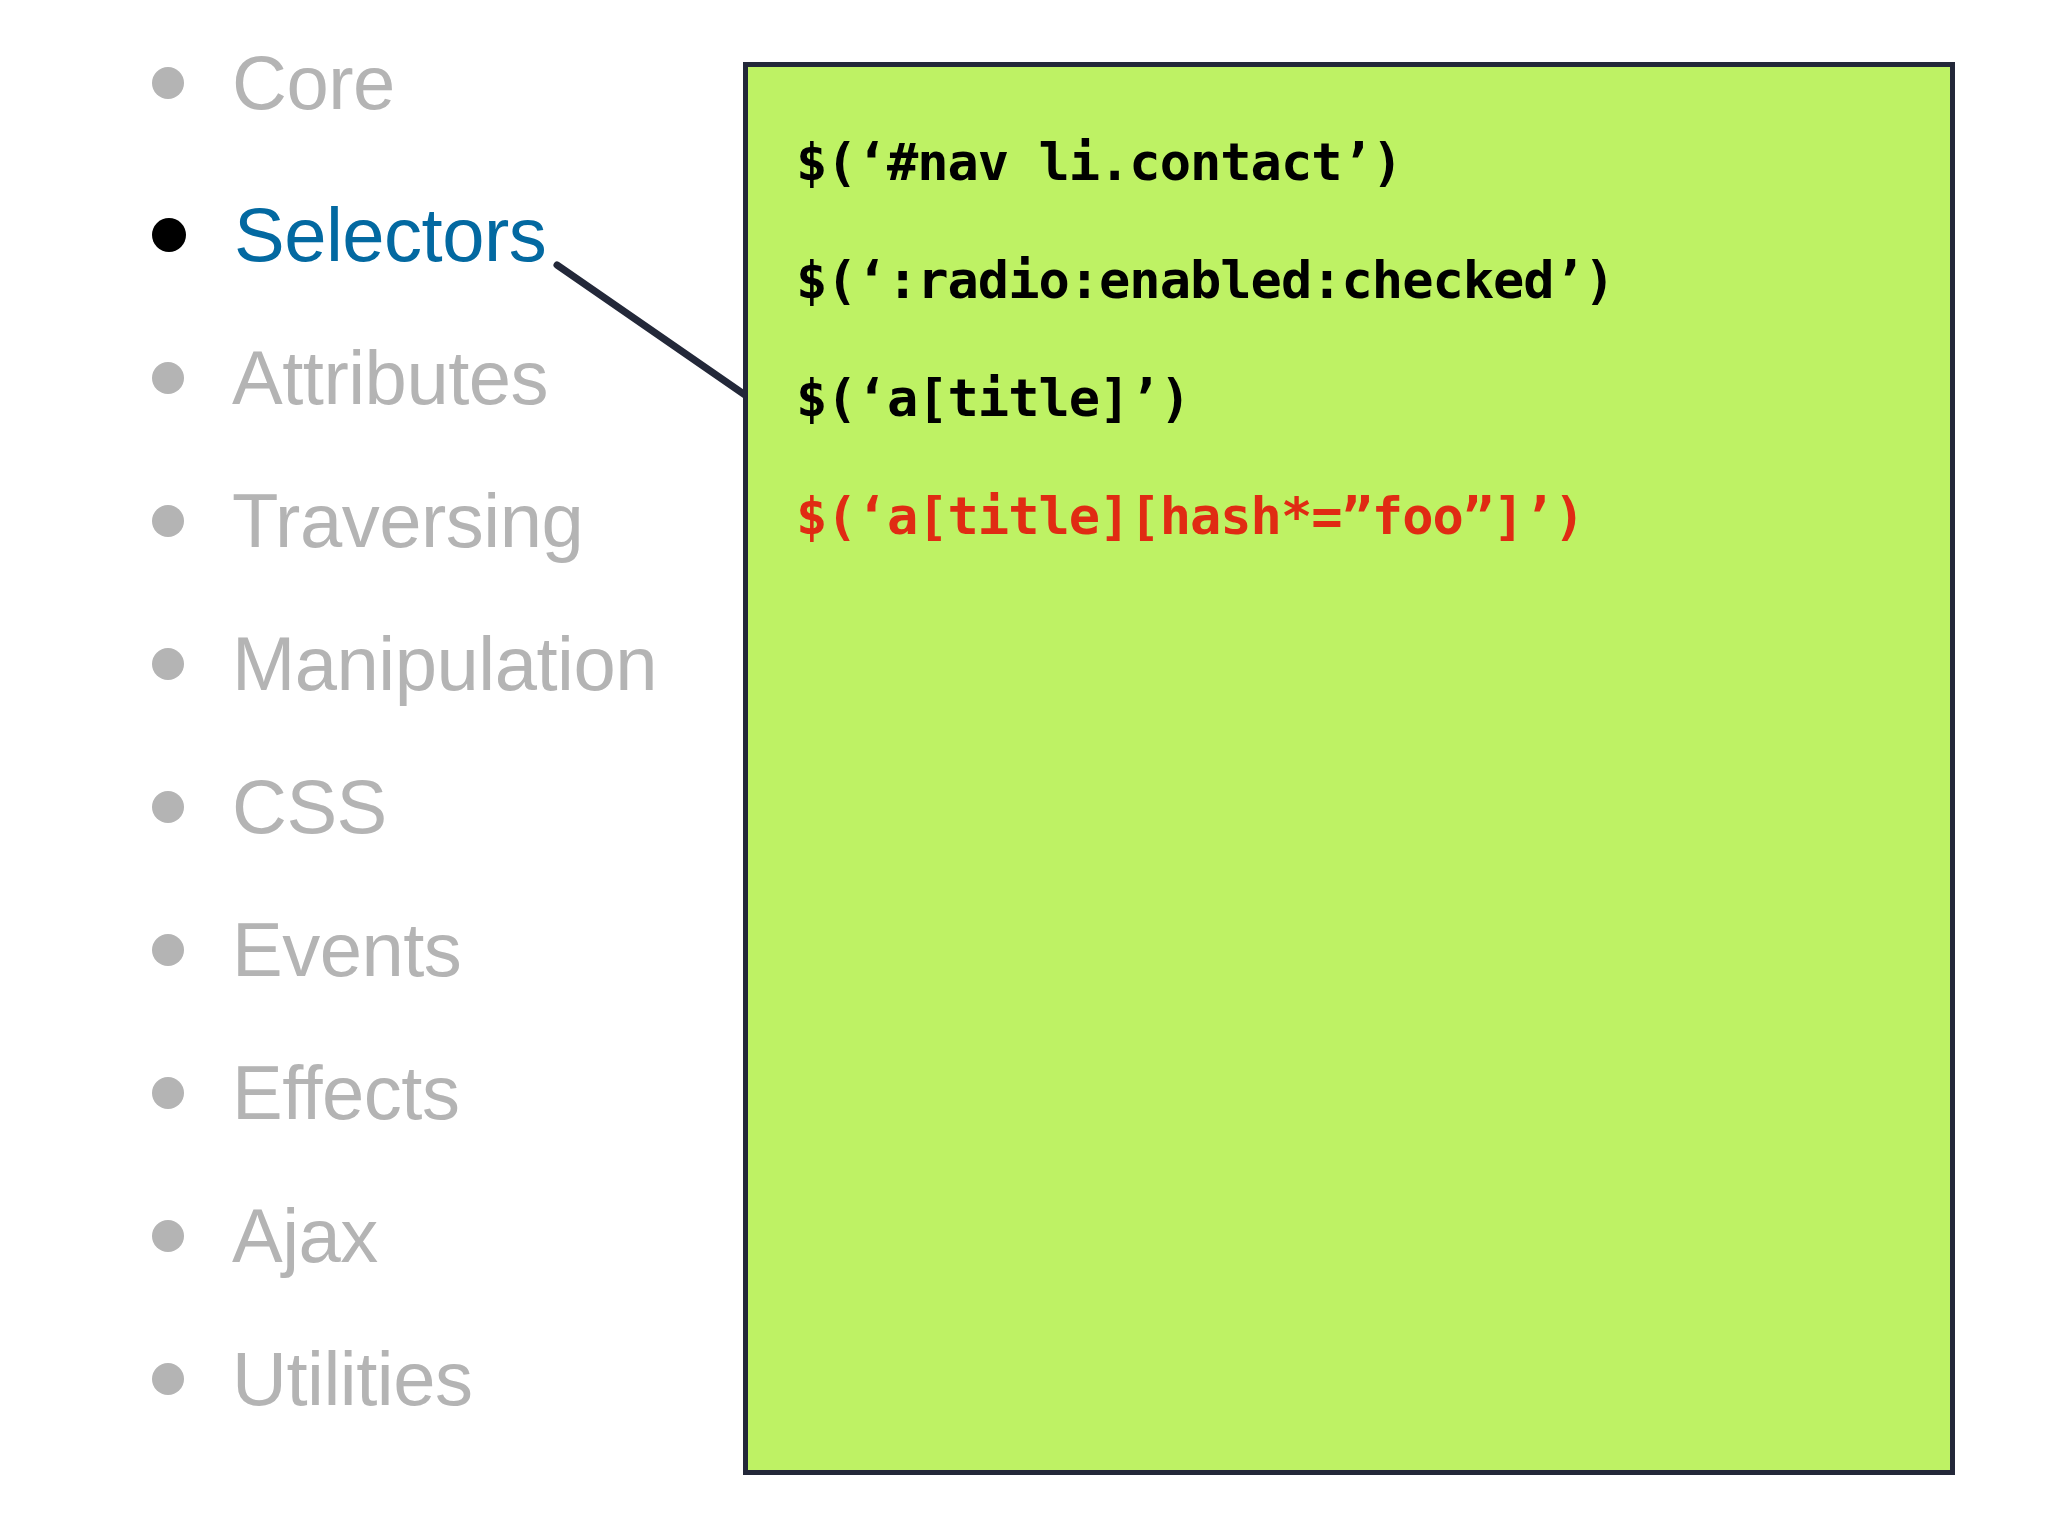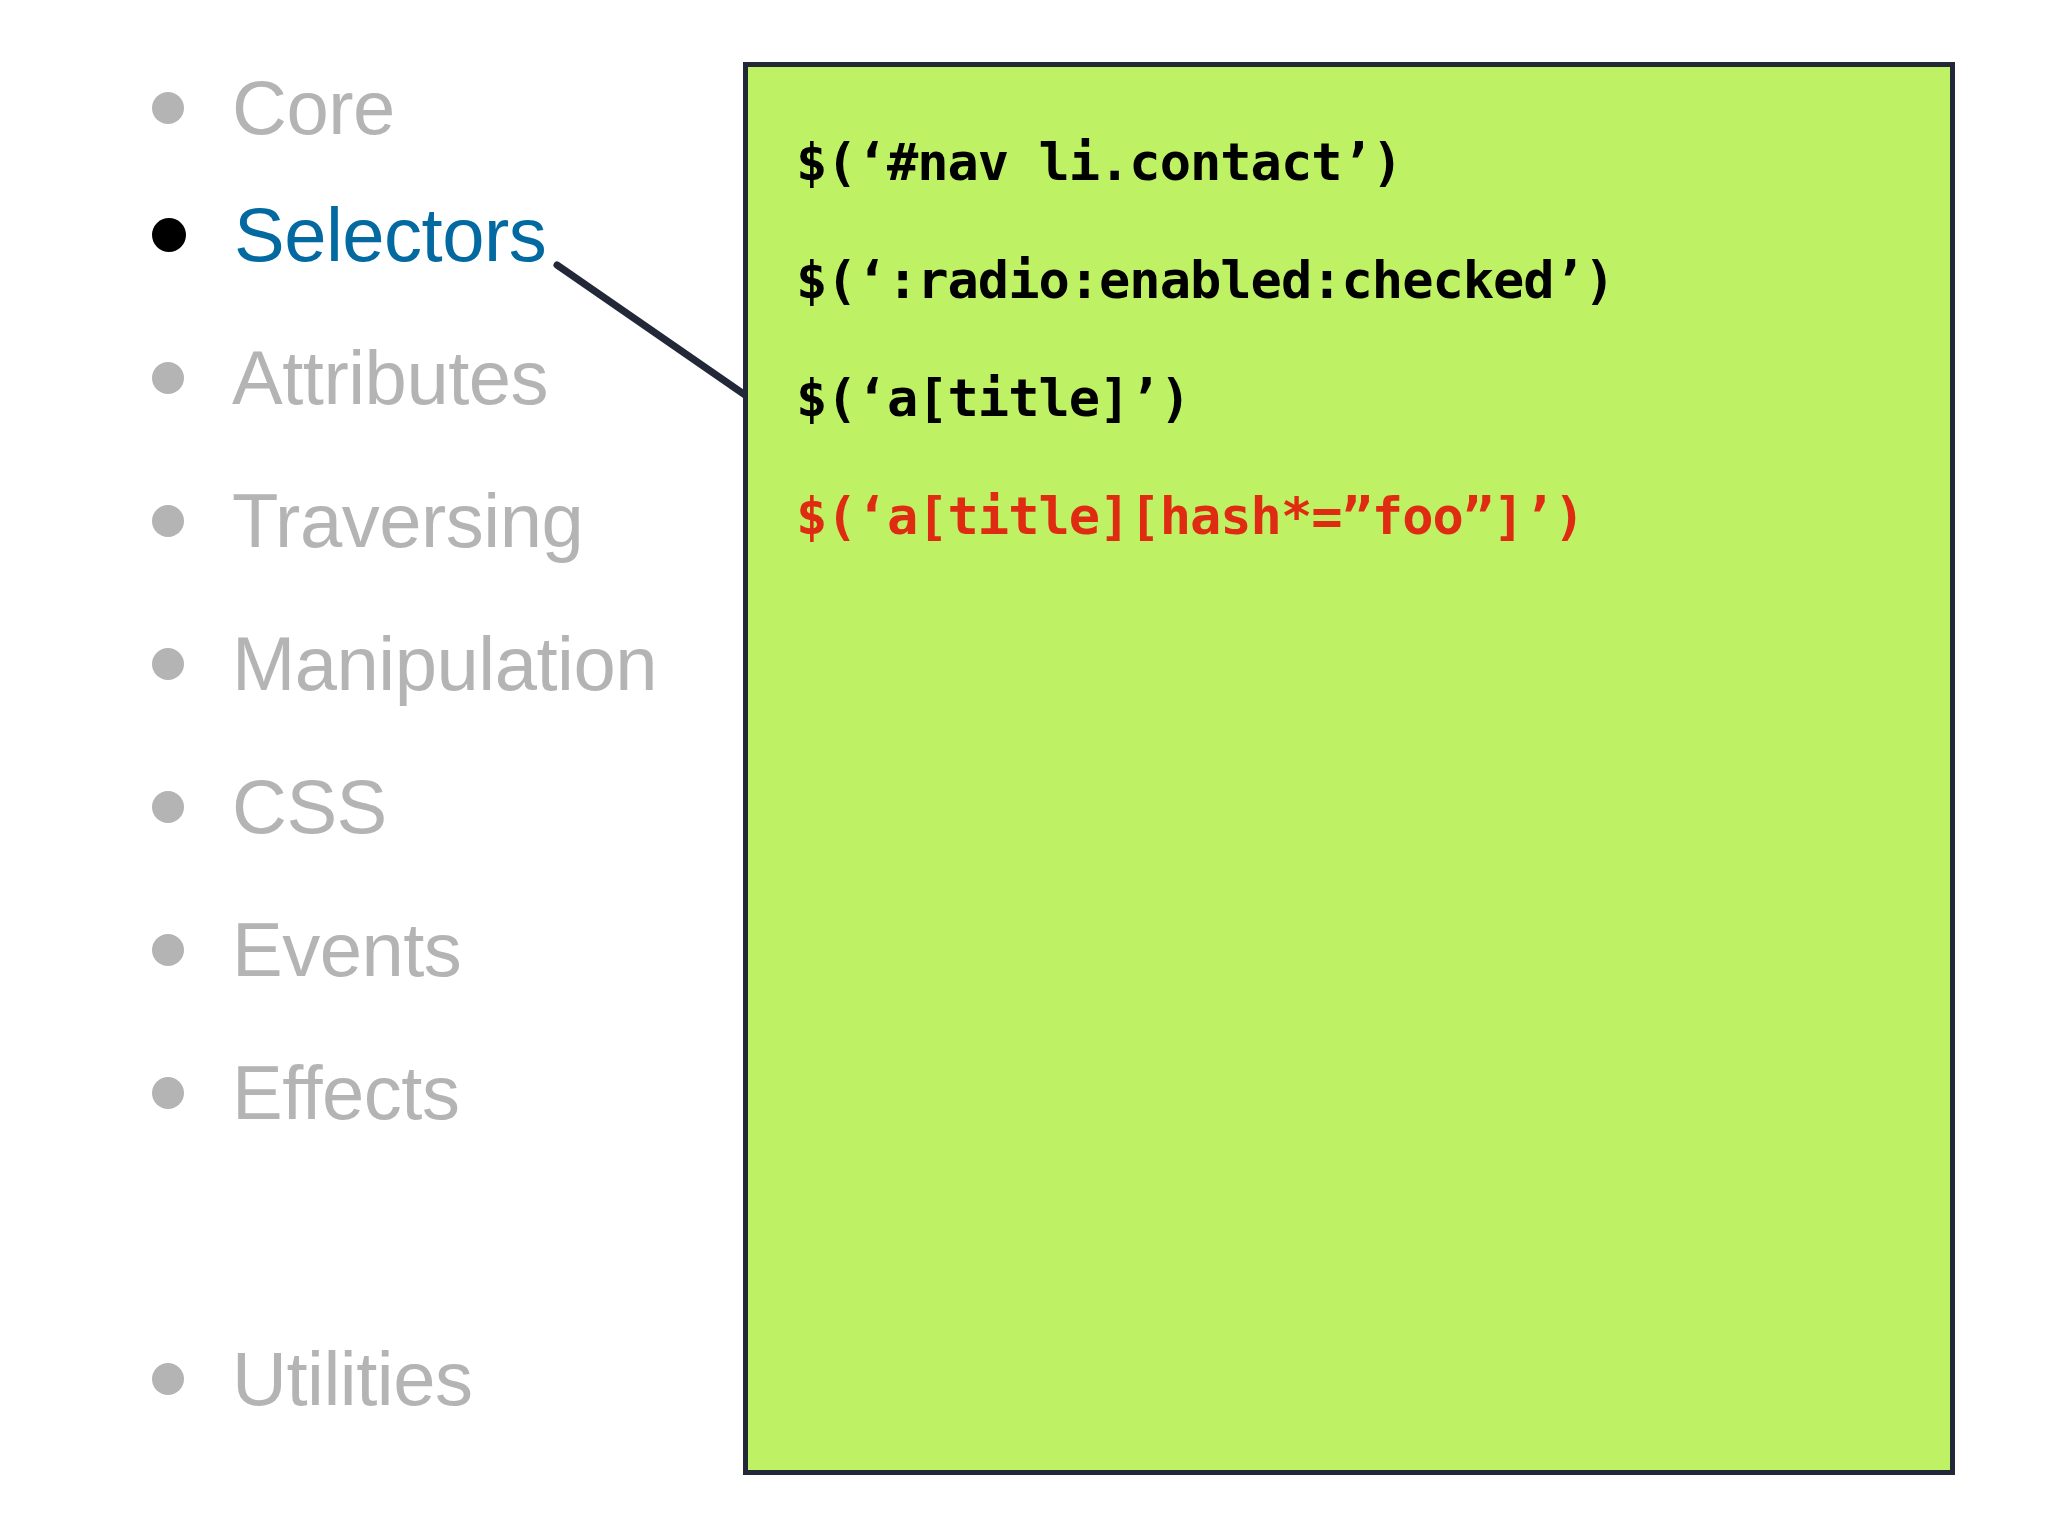--- a/index.html
+++ b/index.html
@@ -106,21 +106,21 @@
   .code-line.highlight {
     color: #e02b13;
   }
 </style>
 </head>
 <body>
 
 <div id="slide">
 
   <div id="agenda">
-      <div class="agenda-item" style="top: 48px;">
+      <div class="agenda-item" style="top: 23px;">
         <span class="bullet"></span>
         <span class="agenda-label">Core</span>
       </div>
       <div class="agenda-item active" style="top: 175px;">
         <span class="bullet"></span>
         <span class="agenda-label">Selectors</span>
       </div>
       <div class="agenda-item" style="top: 318px;">
         <span class="bullet"></span>
         <span class="agenda-label">Attributes</span>
@@ -138,20 +138,24 @@
         <span class="agenda-label">CSS</span>
       </div>
       <div class="agenda-item" style="top: 890px;">
         <span class="bullet"></span>
         <span class="agenda-label">Events</span>
       </div>
       <div class="agenda-item" style="top: 1033px;">
         <span class="bullet"></span>
         <span class="agenda-label">Effects</span>
       </div>
+      <div class="agenda-item" style="top: 1176px;">
+        <span class="bullet"></span>
+        <span class="agenda-label">Ajax</span>
+      </div>
       <div class="agenda-item" style="top: 1319px;">
         <span class="bullet"></span>
         <span class="agenda-label">Utilities</span>
       </div>
     </div>
 
   <svg id="connector" viewBox="0 0 2048 1536" preserveAspectRatio="none">
     <line id="connector-line" x1="557" y1="265" x2="748" y2="397" stroke="#232839" stroke-width="7" stroke-linecap="round"></line>
   </svg>
 

